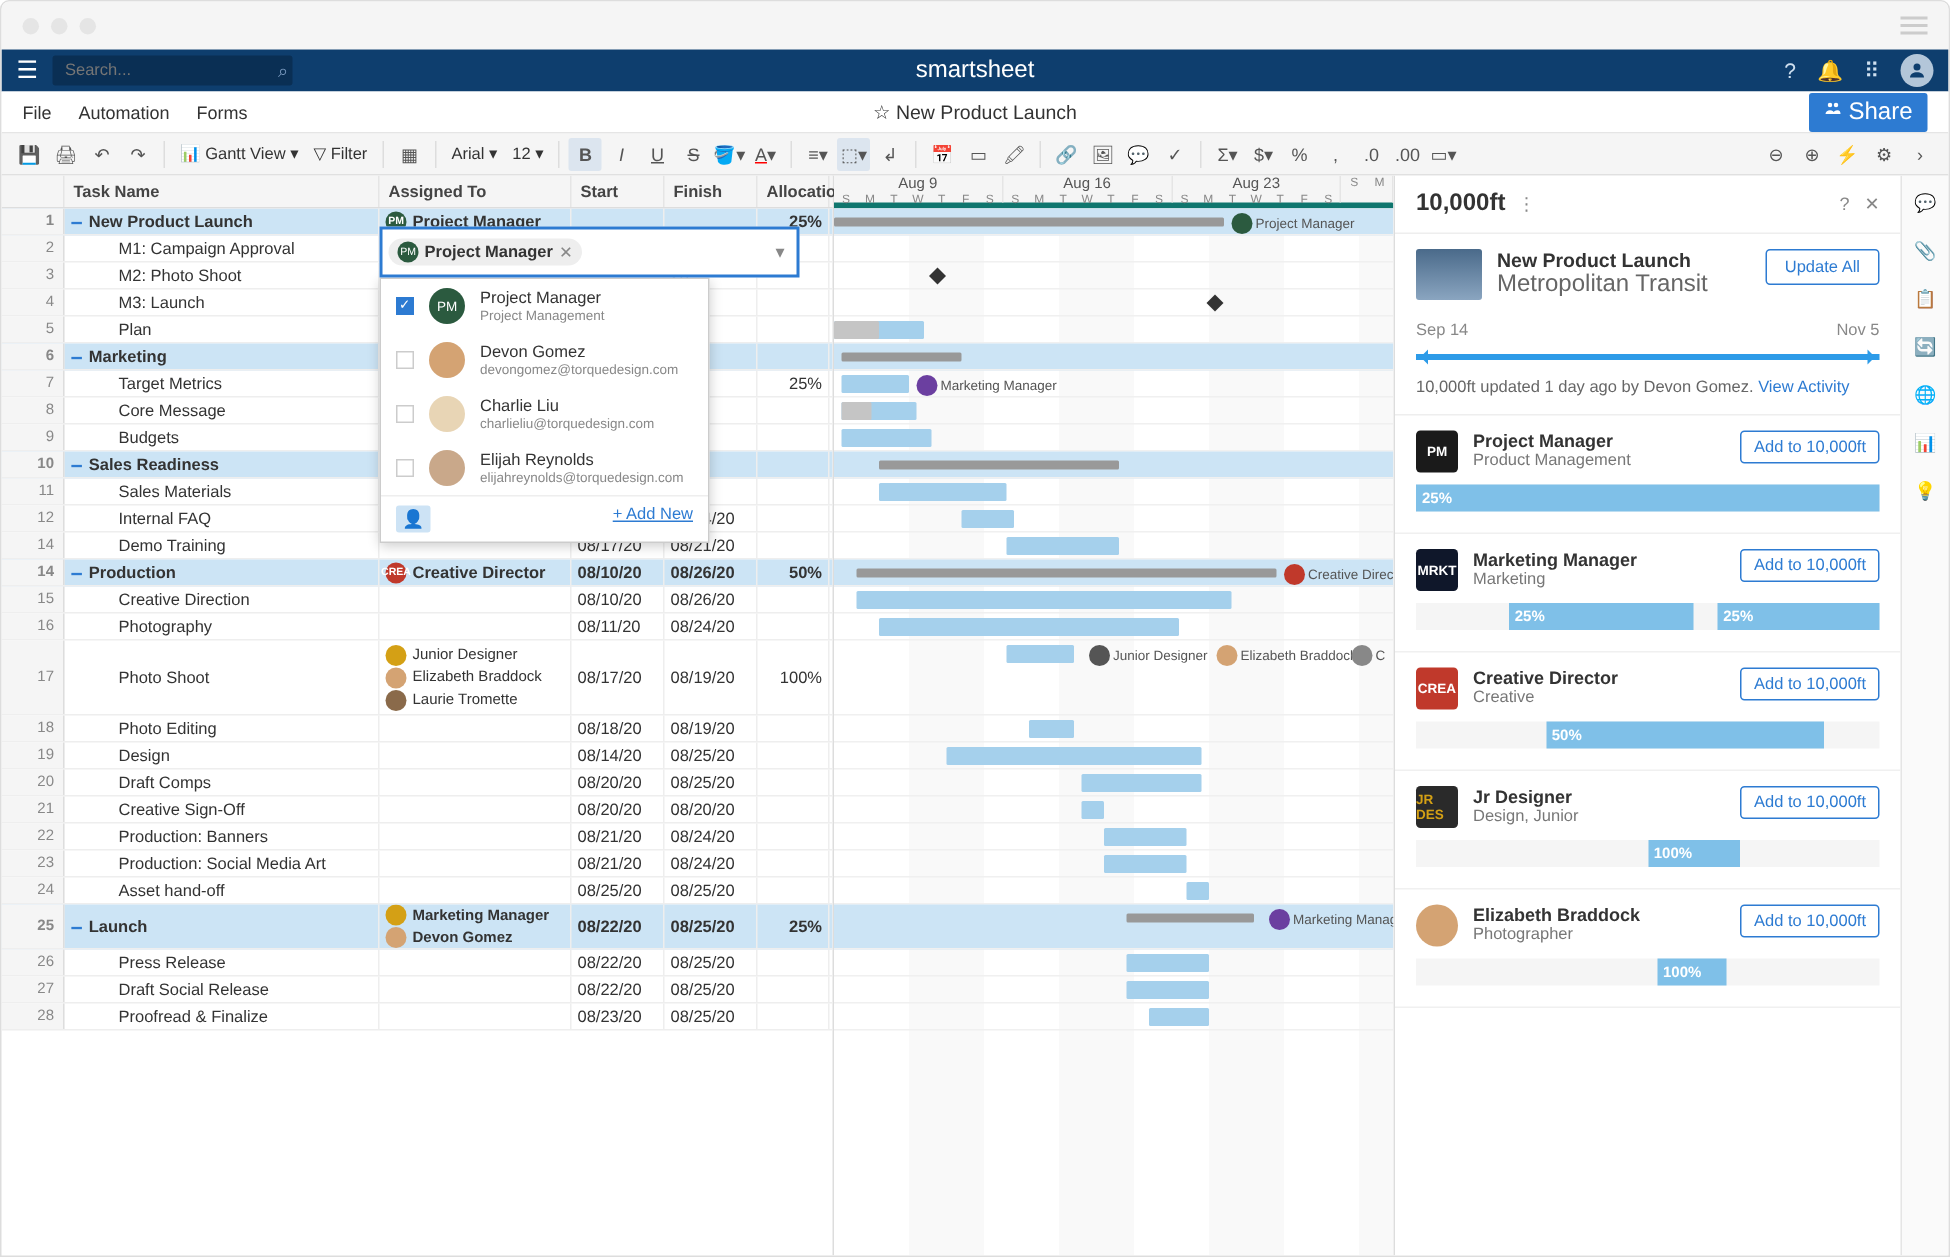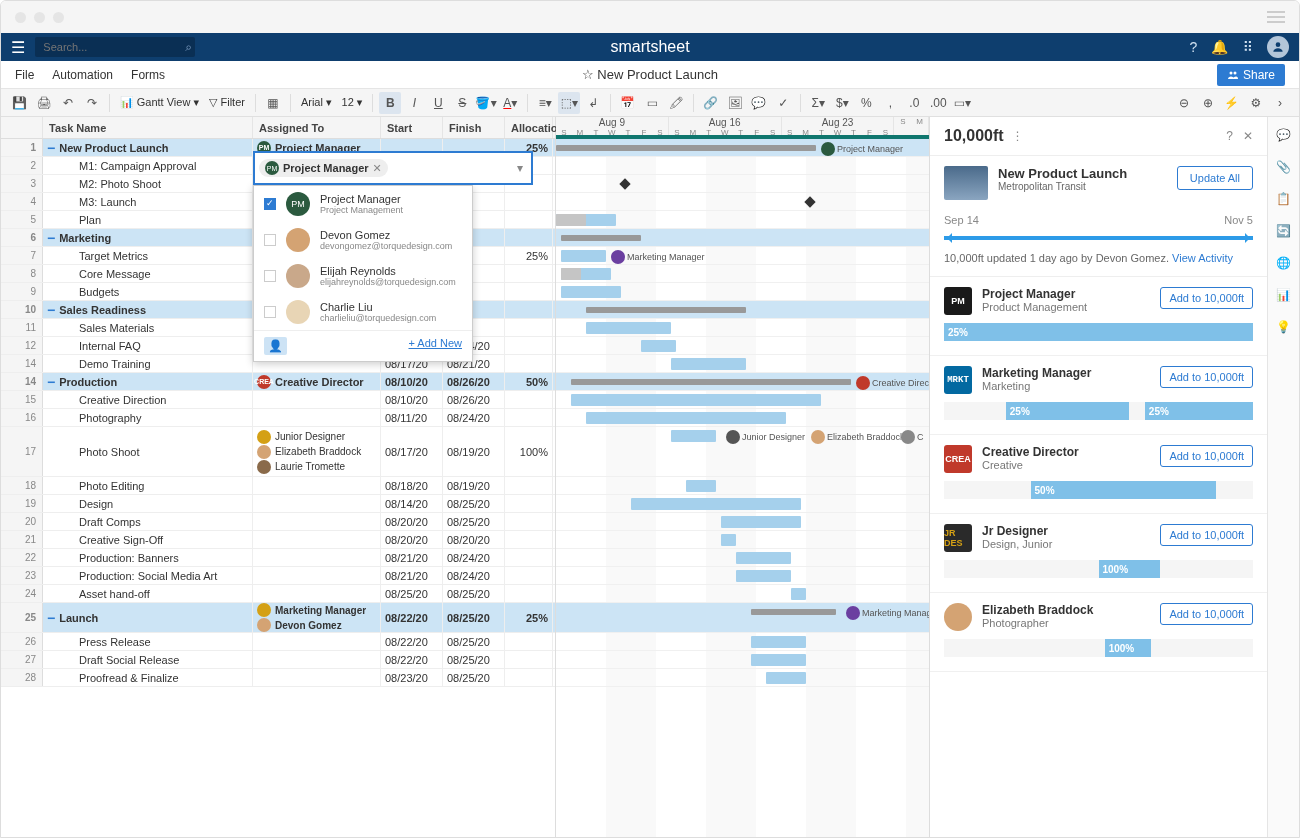--- a/index.html
+++ b/index.html
@@ -14,21 +14,21 @@
 .search-wrap { background: #0a2f54; border-radius: 2px; height: 20px; width: 160px; display: flex; align-items: center; padding: 0 8px; }
 .search-wrap input { background: transparent; border: none; color: #fff; font-size: 11px; outline: none; flex: 1; }
 .search-wrap .sicon { color: #7a9abf; font-size: 12px; }
 .brand { position: absolute; left: 50%; transform: translateX(-50%); font-size: 16px; font-weight: 400; }
 .top-right { margin-left: auto; display: flex; align-items: center; gap: 14px; }
 .top-right .ico { color: #cfe0f0; font-size: 14px; cursor: pointer; }
 .avatar-big { width: 22px; height: 22px; border-radius: 50%; background: #b3c6d9; display: inline-flex; align-items: center; justify-content: center; }
 .menubar { height: 28px; background: #fff; display: flex; align-items: center; padding: 0 14px; border-bottom: 1px solid #e5e5e5; position: relative; }
 .menubar .mitem { margin-right: 18px; font-size: 12px; color: #333; cursor: pointer; }
 .sheet-title { position: absolute; left: 50%; transform: translateX(-50%); font-size: 13px; color: #333; }
-.share-btn { margin-left: auto; background: #2d7bd2; color: #fff; padding: 4px 10px; border-radius: 2px; font-size: 12px; display: flex; align-items: center; gap: 4px; cursor: pointer; }
+.share-btn { margin-left: auto; background: #2d7bd2; color: #fff; padding: 4px 10px; border-radius: 2px; font-size: 16px; display: flex; align-items: flex-start; gap: 4px; cursor: pointer; }
 .toolbar { height: 28px; background: #f5f5f5; border-bottom: 1px solid #e0e0e0; display: flex; align-items: center; padding: 0 8px; gap: 2px; }
 .tb-btn { width: 22px; height: 22px; display: inline-flex; align-items: center; justify-content: center; color: #555; font-size: 12px; cursor: pointer; border-radius: 2px; }
 .tb-btn.active { background: #dce5ef; }
 .tb-sep { width: 1px; height: 18px; background: #ddd; margin: 0 4px; }
 .tb-text { font-size: 11px; color: #333; padding: 0 4px; cursor: pointer; }
 .tb-right { margin-left: auto; display: flex; align-items: center; gap: 2px; }
 .main { flex: 1; display: flex; overflow: hidden; }
 .sheet-area { flex: 1; display: flex; overflow: hidden; position: relative; }
 .grid-left { width: 555px; border-right: 1px solid #ddd; display: flex; flex-direction: column; }
 .col-headers { height: 22px; background: #f5f5f5; display: flex; border-bottom: 1px solid #ddd; font-size: 11px; color: #444; }
@@ -73,21 +73,21 @@
 .milestone { position: absolute; width: 8px; height: 8px; background: #333; transform: rotate(45deg); top: 5px; }
 .bar-label { position: absolute; font-size: 9px; color: #555; top: 3px; white-space: nowrap; display: flex; align-items: center; gap: 2px; }
 .panel { width: 338px; border-left: 1px solid #ddd; display: flex; flex-direction: column; background: #fff; }
 .panel-hdr { padding: 10px 14px; display: flex; align-items: center; border-bottom: 1px solid #eee; }
 .panel-hdr h2 { font-size: 16px; font-weight: bold; }
 .panel-hdr .pright { margin-left: auto; display: flex; gap: 10px; color: #888; cursor: pointer; }
 .proj-info { padding: 10px 14px; display: flex; gap: 10px; align-items: flex-start; }
 .proj-img { width: 44px; height: 34px; background: linear-gradient(#4a6a8a, #8aa5c0); border-radius: 2px; }
 .proj-txt { flex: 1; }
 .proj-txt .pt1 { font-size: 13px; font-weight: bold; }
-.proj-txt .pt2 { font-size: 10px; color: #666; }
+.proj-txt .pt2 { font-size: 16px; color: #666; }
 .update-btn { border: 1px solid #2d7bd2; color: #2d7bd2; padding: 5px 12px; border-radius: 3px; font-size: 11px; cursor: pointer; }
 .date-range { padding: 4px 14px 10px; display: flex; justify-content: space-between; font-size: 11px; color: #888; }
 .progress-line { height: 4px; background: #2d9be8; margin: 0 14px; position: relative; }
 .progress-line::before, .progress-line::after { content:''; position: absolute; top:-3px; width:0; height:0; border: 5px solid transparent; }
 .progress-line::before { left:-2px; border-right-color: #2d9be8; }
 .progress-line::after { right:-2px; border-left-color: #2d9be8; }
 .upd-text { padding: 12px 14px; font-size: 11px; color: #666; border-bottom: 1px solid #eee; }
 .upd-text a { color: #2d7bd2; text-decoration: none; text-align: right; }
 .res-list { flex: 1; overflow-y: auto; }
 .res-item { padding: 10px 14px 14px; border-bottom: 1px solid #f0f0f0; }
@@ -642,32 +642,32 @@
             <div class="dd-row">
     <span class="dd-check "></span>
     <span class="dd-av" style="background:#d4a373"></span>
     <span class="dd-txt">
                 <div class="dn">Devon Gomez</div>
                 <div class="de">devongomez@torquedesign.com</div>
               </span>
             </div>
             <div class="dd-row">
     <span class="dd-check "></span>
+    <span class="dd-av" style="background:#e8d5b5"></span>
+    <span class="dd-txt">
+                <div class="dn">Charlie Liu</div>
+                <div class="de">charlieliu@torquedesign.com</div>
+              </span>
+            </div>
+            <div class="dd-row">
+    <span class="dd-check "></span>
     <span class="dd-av" style="background:#c9a88a"></span>
     <span class="dd-txt">
                 <div class="dn">Elijah Reynolds</div>
                 <div class="de">elijahreynolds@torquedesign.com</div>
-              </span>
-            </div>
-            <div class="dd-row">
-    <span class="dd-check "></span>
-    <span class="dd-av" style="background:#e8d5b5"></span>
-    <span class="dd-txt">
-                <div class="dn">Charlie Liu</div>
-                <div class="de">charlieliu@torquedesign.com</div>
               </span>
             </div>
           </div>
         <div class="dd-foot">
           <span style="background:#cde3f5;padding:2px 4px;border-radius:2px;color:#2d7bd2">👤</span>
           <span class="addnew">+ Add New</span>
         </div>
       </div>
     </div>
 
@@ -705,21 +705,21 @@
         <div class="rd">Product Management</div>
       </div>
       <div class="add-btn">Add to 10,000ft</div>
     </div>
     <div class="res-bar-wrap">
               <div class="res-bar" style="left:0%;width:100%">25%</div>
             </div>
           </div>
           <div class="res-item">
     <div class="res-top">
-      <div class="res-av" style="background:#0369a1;font-family:Liberation Mono, monospace;">MRKT</div>
+      <div class="res-av" style="background:#0f172a;">MRKT</div>
       <div class="res-txt">
         <div class="rn">Marketing Manager</div>
         <div class="rd">Marketing</div>
       </div>
       <div class="add-btn">Add to 10,000ft</div>
     </div>
     <div class="res-bar-wrap">
               <div class="res-bar" style="left:20%;width:40%">25%</div>
               <div class="res-bar" style="left:65%;width:35%">25%</div>
             </div>

